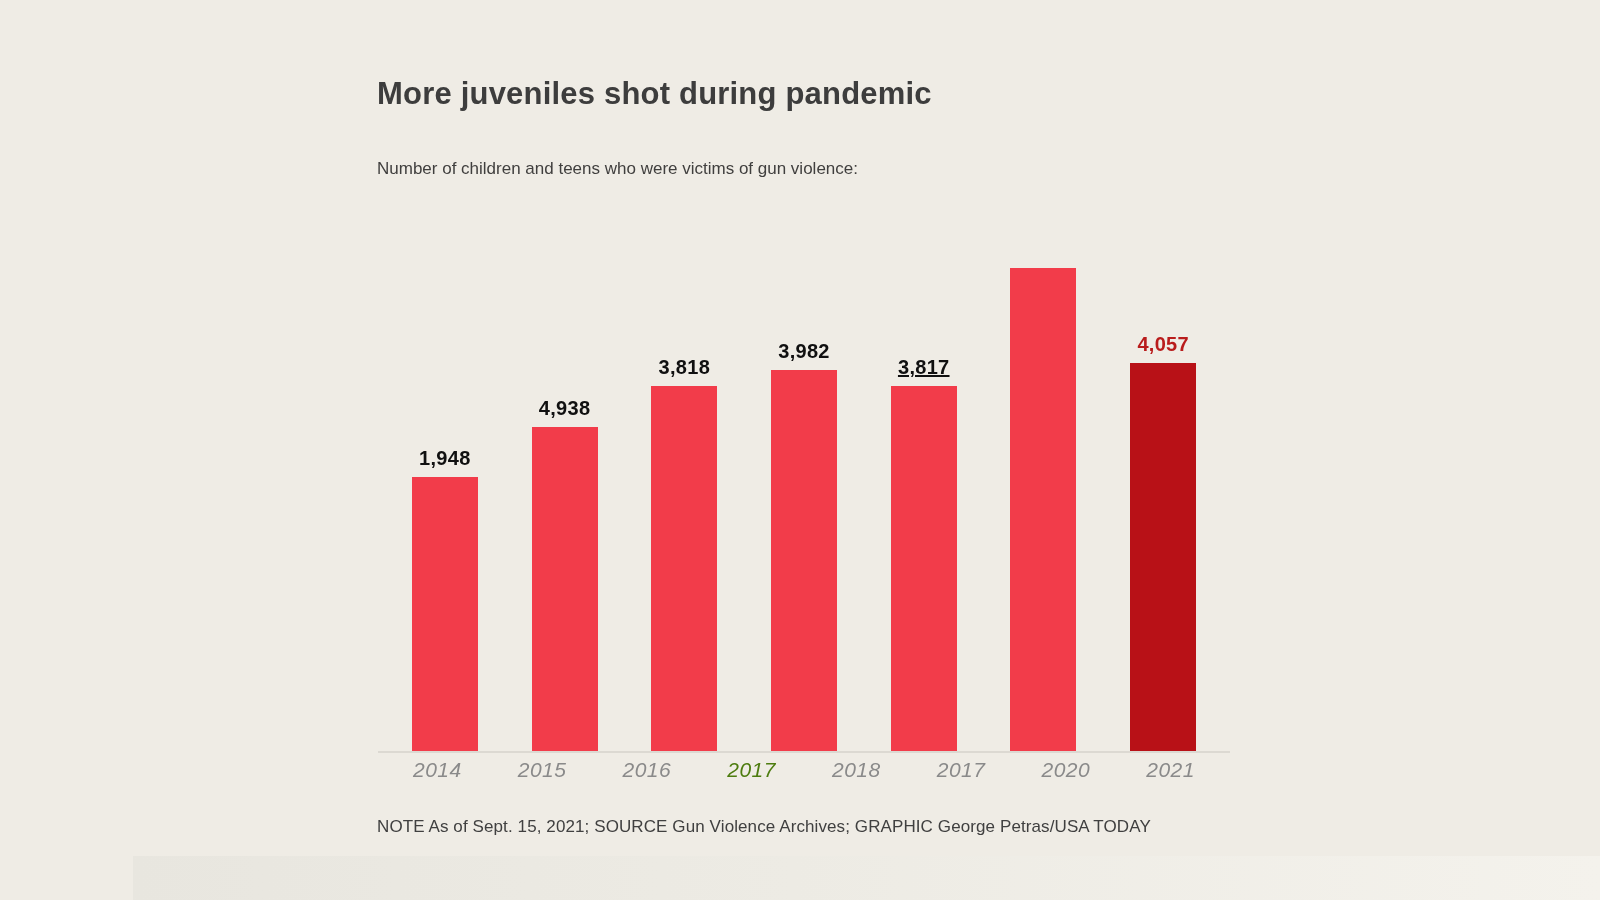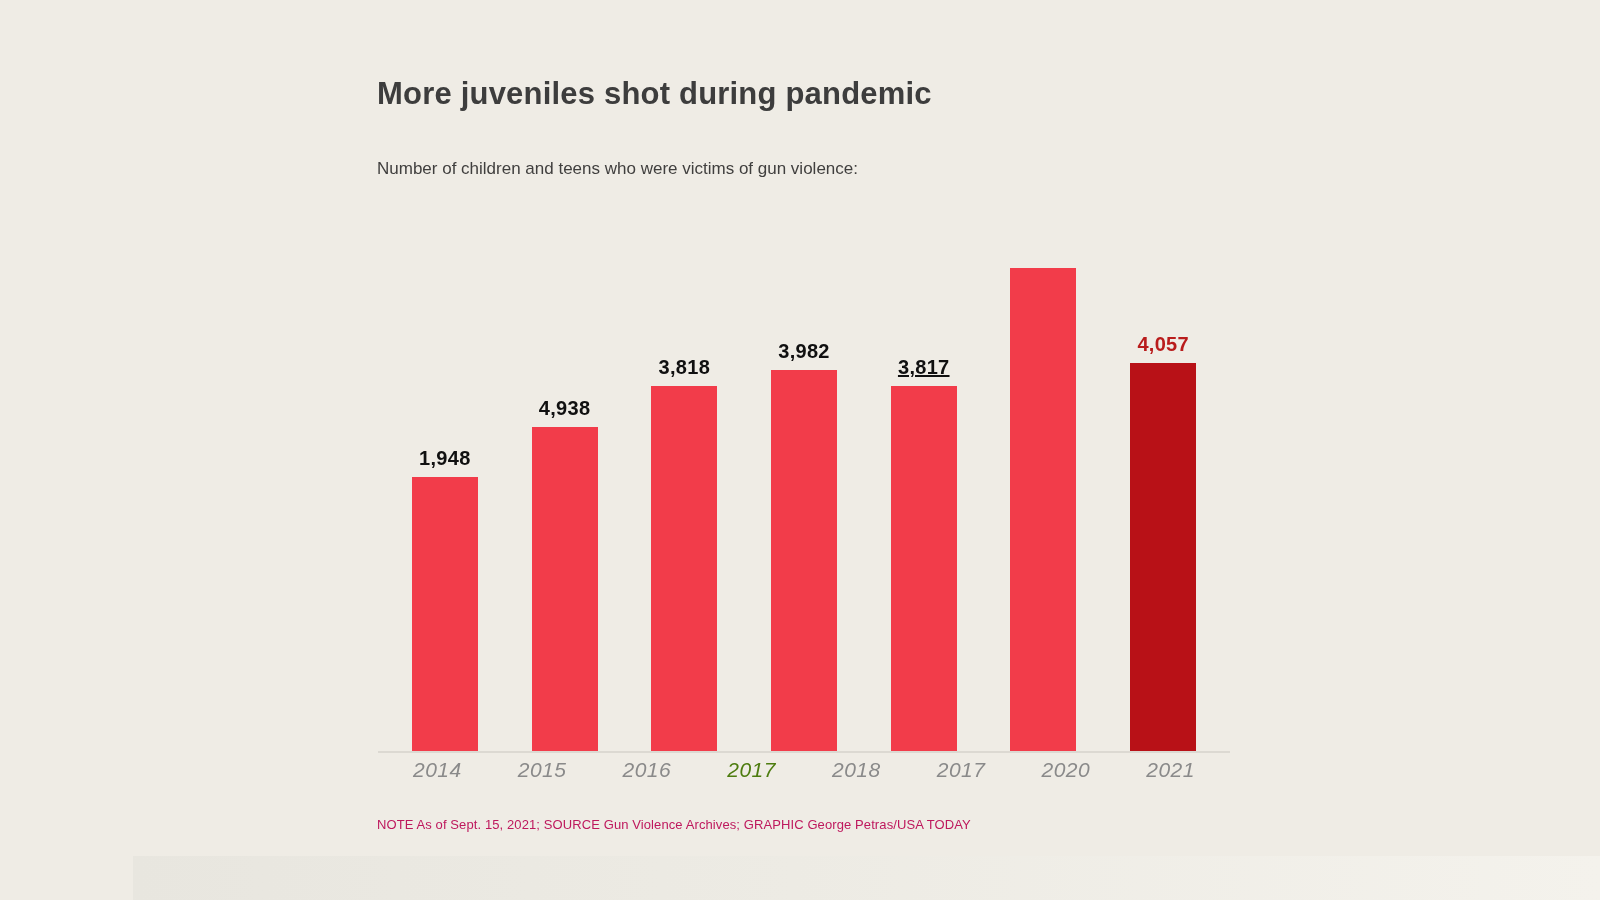--- a/index.html
+++ b/index.html
@@ -49,21 +49,21 @@
     position: absolute; left: 385px; top: 758px;
     width: 838px; display: flex; font-style: italic;
   }
   .cat-label {
     flex: 1 1 0; text-align: center;
     font-size: 21px; letter-spacing: 0.5px;
   }
 
   .source-note {
     position: absolute; left: 377px; top: 817px;
-    font-size: 13px; color: #be185d; letter-spacing: 0.1px;
+    font-size: 17px; color: #404040; letter-spacing: 0.1px;
   }
 
   .bottom-band {
     position: absolute; left: 133px; top: 856px;
     width: 1467px; height: 44px;
     background: linear-gradient(90deg, #e8e6df 0%, #edebe4 45%, #f4f2ec 100%);
   }
 </style>
 </head>
 <body style="background: rgb(239, 236, 229);">

